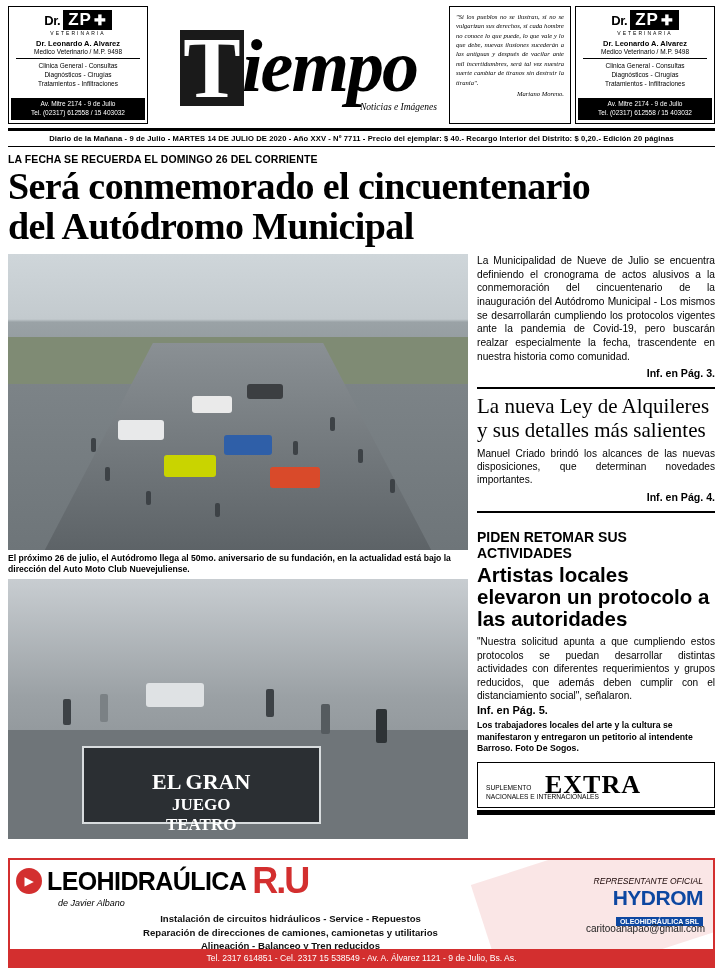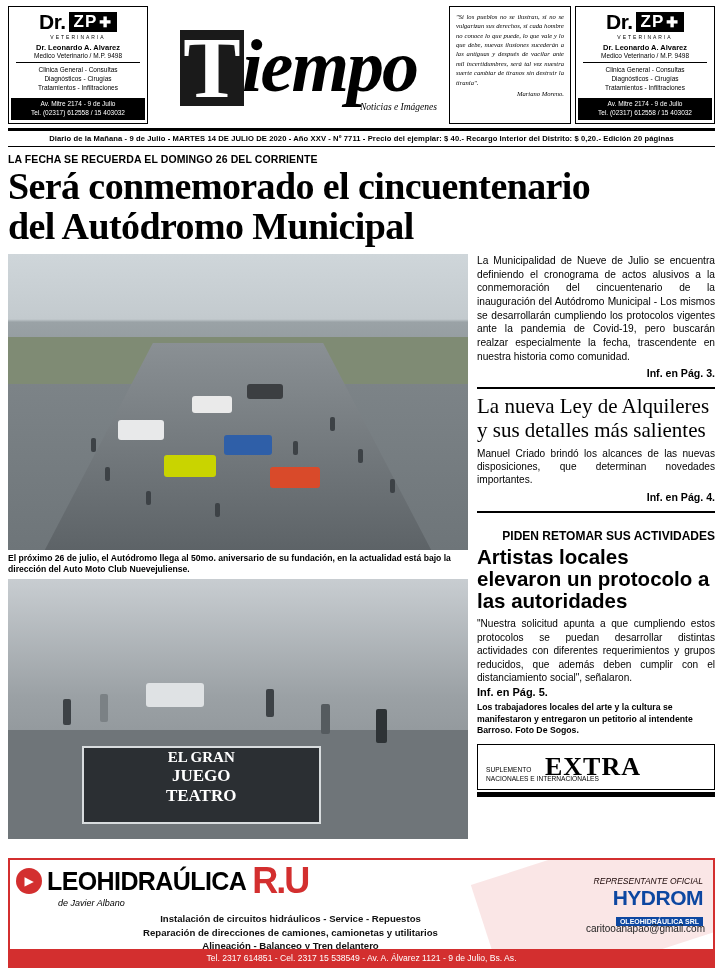--- a/index.html
+++ b/index.html
@@ -14,21 +14,21 @@
   .page { width:723px; height:972px; position:relative; padding: 6px 8px 0 8px; }
 
   
   .masthead { display:flex; align-items:stretch; height:118px; gap:4px; }
   .ad-box {
     width:140px; border:1px solid #000; background:#fff;
     display:flex; flex-direction:column; align-items:center; justify-content:flex-start;
     padding:3px 2px; text-align:center;
   }
   .ad-top { display:flex; align-items:center; justify-content:center; gap:3px; width:100%; }
-  .ad-dr { font-size:21px; font-weight:bold; letter-spacing:-0.5px; }
+  .ad-dr { font-size:13px; font-weight:bold; letter-spacing:-0.5px; }
   .ad-logo {
     background:#000; color:#fff; font-weight:bold; font-size:17px;
     padding:0px 5px; letter-spacing:1px; display:flex; align-items:center; gap:2px;
   }
   .ad-cross { color:#fff; font-size:14px; }
   .ad-vet { font-size:5px; letter-spacing:2px; margin-top:0px; }
   .ad-name { font-size:7.5px; font-weight:bold; margin-top:3px; }
   .ad-mp { font-size:6.5px; }
   .ad-sep { width:92%; border-top:1px solid #000; margin:3px 0; }
   .ad-line { font-size:6.5px; line-height:1.35; }
@@ -73,21 +73,21 @@
   .caption { font-size:8.6px; font-weight:bold; line-height:1.3; margin-top:3px; }
 
   .lead { font-size:10.2px; line-height:1.34; text-align:justify; font-family:"Liberation Sans", sans-serif; }
   .ref { font-weight:bold; font-size:10.6px; text-align:right; margin-top:4px; }
   .hr2 { border-top:2px solid #000; margin:8px 0 6px; }
   .sub-head {
     font-family:"Liberation Serif", serif; font-weight:normal; font-size:21px; line-height:1.1;
     margin-bottom:5px;
   }
   .body-txt { font-size:10.1px; line-height:1.33; text-align:justify; }
-  .kicker-r { font-size:12px; font-weight:bold; text-align:right; margin-bottom:3px;margin-top:16px; }
+  .kicker-r { font-size:14px; font-weight:bold; margin-bottom:3px;margin-top:16px; }
   .sub-head-b { font-family:"Liberation Sans", sans-serif; font-weight:bold; font-size:20.5px; line-height:1.08; margin-bottom:5px; }
   .inline-ref { font-weight:bold; }
   .small-cap { font-size:8.7px; font-weight:bold; line-height:1.3; margin-top:4px; }
 
   
   .extra-box { margin-top:8px; border:1px solid #000; height:46px; display:flex; align-items:center; justify-content:center; padding-right:6px; position:relative; background:#fff; }
   .extra-word { font-family:"Liberation Serif", serif; font-weight:bold; font-size:26px; letter-spacing:1px; }
   .extra-left { position:absolute; left:8px; bottom:6px; font-size:6.6px; line-height:1.4; }
   .extra-bar { height:5px; background:#000; margin-top:2px; }
 
@@ -221,21 +221,21 @@
       <div class="photo photo2">
         <div class="ph2-bg"></div>
         <div class="ph2-road"></div>
         <div class="ph-car" style="left:30%;top:40%;width:58px;height:24px;background:#dfe2e4;"></div>
         <div class="ph-people" style="left:12%;top:46%;height:26px;width:8px;"></div>
         <div class="ph-people" style="left:20%;top:44%;height:28px;width:8px;background:#7b8185;"></div>
         <div class="ph-people" style="left:56%;top:42%;height:28px;width:8px;"></div>
         <div class="ph-people" style="left:68%;top:48%;height:30px;width:9px;background:#555b5f;"></div>
         <div class="ph-people" style="left:80%;top:50%;height:34px;width:11px;background:#2e3336;"></div>
         <div class="ph2-banner">
-          <span style="font-size:15px;margin-top:1px;">EL GRAN</span>
+          <span style="font-size:22px;margin-top:21px;">EL GRAN</span>
           <span style="font-size:17px;text-align:center;">JUEGO</span>
           <span style="font-size:17px;">TEATRO</span>
         </div>
       </div>
     </div>
 
     <div class="col-right">
 
       <div class="lead">La Municipalidad de Nueve de Julio se encuentra definiendo el cronograma de actos alusivos a la conmemoración del cincuentenario de la inauguración del Autódromo Municipal - Los mismos se desarrollarán cumpliendo los protocolos vigentes ante la pandemia de Covid-19, pero buscarán realzar especialmente la fecha, trascendente en nuestra historia como comunidad.</div>
       <div class="ref">Inf. en Pág. 3.</div>
@@ -272,21 +272,21 @@
       <span class="ba-leo">LEOHIDRAÚLICA</span>
       <span class="ba-ru">R.U</span>
       <span class="ba-rep">REPRESENTANTE OFICIAL</span>
     </div>
     <div style="margin-left:44px;margin-top:-8px;margin-bottom:2px;">
       <span class="ba-sub">de Javier Albano</span>
     </div>
     <div class="ba-lines" style="margin-right:170px;padding-left:28px;">
       <div>Instalación de circuitos hidráulicos - Service - Repuestos</div>
       <div>Reparación de direcciones de camiones, camionetas y utilitarios</div>
-      <div>Alineación - Balanceo y Tren delantero</div>
+      <div>Alineación - Balanceo y Tren reducidos</div>
     </div>
     <div class="ba-hydro">
       <div class="ba-hydro-name">HYDROM</div>
       <div class="ba-hydro-sub">OLEOHIDRÁULICA SRL</div>
     </div>
     <div class="ba-mail">caritooanapao@gmail.com</div>
     <div class="ba-foot">Tel. 2317 614851 - Cel. 2317 15 538549 - Av. A. Álvarez 1121 - 9 de Julio, Bs. As.</div>
   </div>
 
 </div>

